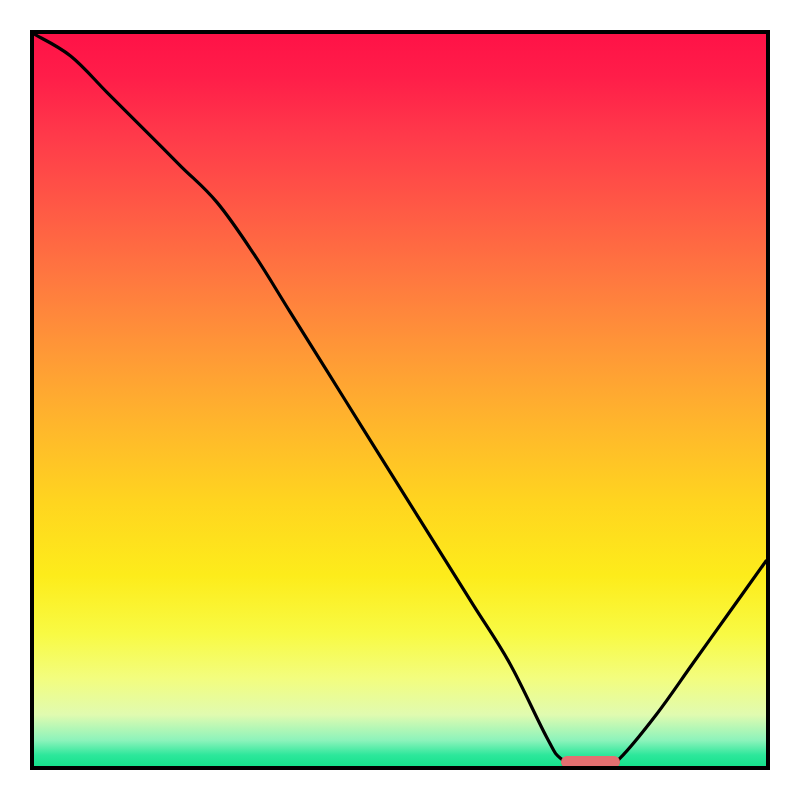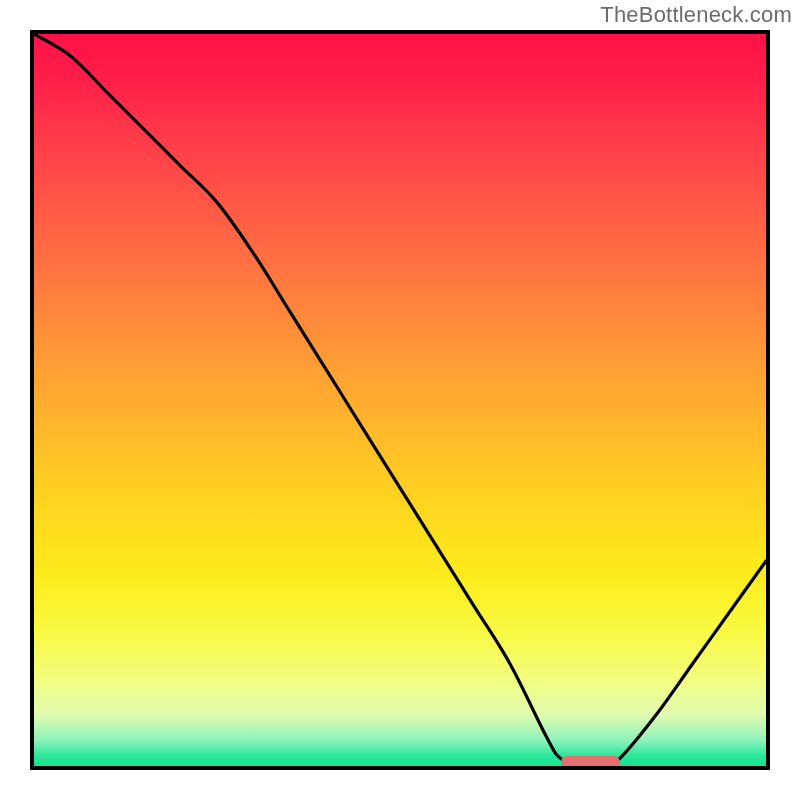--- a/index.html
+++ b/index.html
@@ -67,21 +67,20 @@
     height: 12px;
     border-radius: 6px;
     background: #e37071;
     box-shadow: 0 0.5px 0 rgba(0,0,0,0.15);
   }
 </style>
 </head>
 <body>
 
 <div class="stage">
-  <div class="watermark">TheBottleneck.com</div>
 
   <div class="plot-area">
     <div class="gradient"></div>
 
     <svg class="curve" viewBox="0 0 732 732" preserveAspectRatio="none">
       <path id="curve-path" fill="none" stroke="#000" stroke-width="3.2" stroke-linecap="round" stroke-linejoin="round" d="M 0,0 C 6.588,3.9528000000000065 23.424,11.419200000000046 36.6,21.960000000000036 C 49.776,32.50080000000003 60.02400000000001,45.38399999999996 73.2,58.559999999999945 C 86.376,71.73599999999993 96.624,81.98399999999997 109.8,95.15999999999997 C 122.976,108.33599999999997 133.22400000000002,118.58399999999999 146.4,131.76 C 159.576,144.936 169.824,152.5488 183,168.36 C 196.176,184.17120000000003 206.424,199.836 219.6,219.60000000000002 C 232.77599999999998,239.36400000000003 243.024,257.07840000000004 256.2,278.16 C 269.376,299.2416 279.624,315.6384 292.8,336.71999999999997 C 305.976,357.80159999999995 316.22400000000005,374.1984 329.40000000000003,395.28 C 342.576,416.36159999999995 352.824,432.7584 366,453.84 C 379.176,474.92159999999996 389.42400000000004,491.3184 402.6,512.4 C 415.776,533.4816 426.024,549.8784 439.2,570.96 C 452.376,592.0416 462.624,605.8032 475.8,629.52 C 488.976,653.2368 503.17679999999996,685.5912000000001 512.4,702.72 C 521.6232,719.8488 520.452,719.4096 527.04,724.68 C 533.6279999999999,729.9504 541.0944,730.6824 549,732 C 556.9056,733.3176 564.3720000000001,733.3176 570.96,732 C 577.548,730.6824 576.3768,733.9032 585.6,724.68 C 594.8232,715.4567999999999 609.0239999999999,697.8888 622.1999999999999,680.76 C 635.376,663.6312 645.624,647.9664 658.8000000000001,629.52 C 671.9760000000001,611.0735999999999 682.2239999999999,596.7264 695.4,578.28 C 708.576,559.8335999999999 725.412,536.2632 732,527.04"></path>
     </svg>
 
     <div id="marker" class="marker" style="left: 527.04px; width: 58.56px; bottom: -2.34px;"></div>
   </div>

